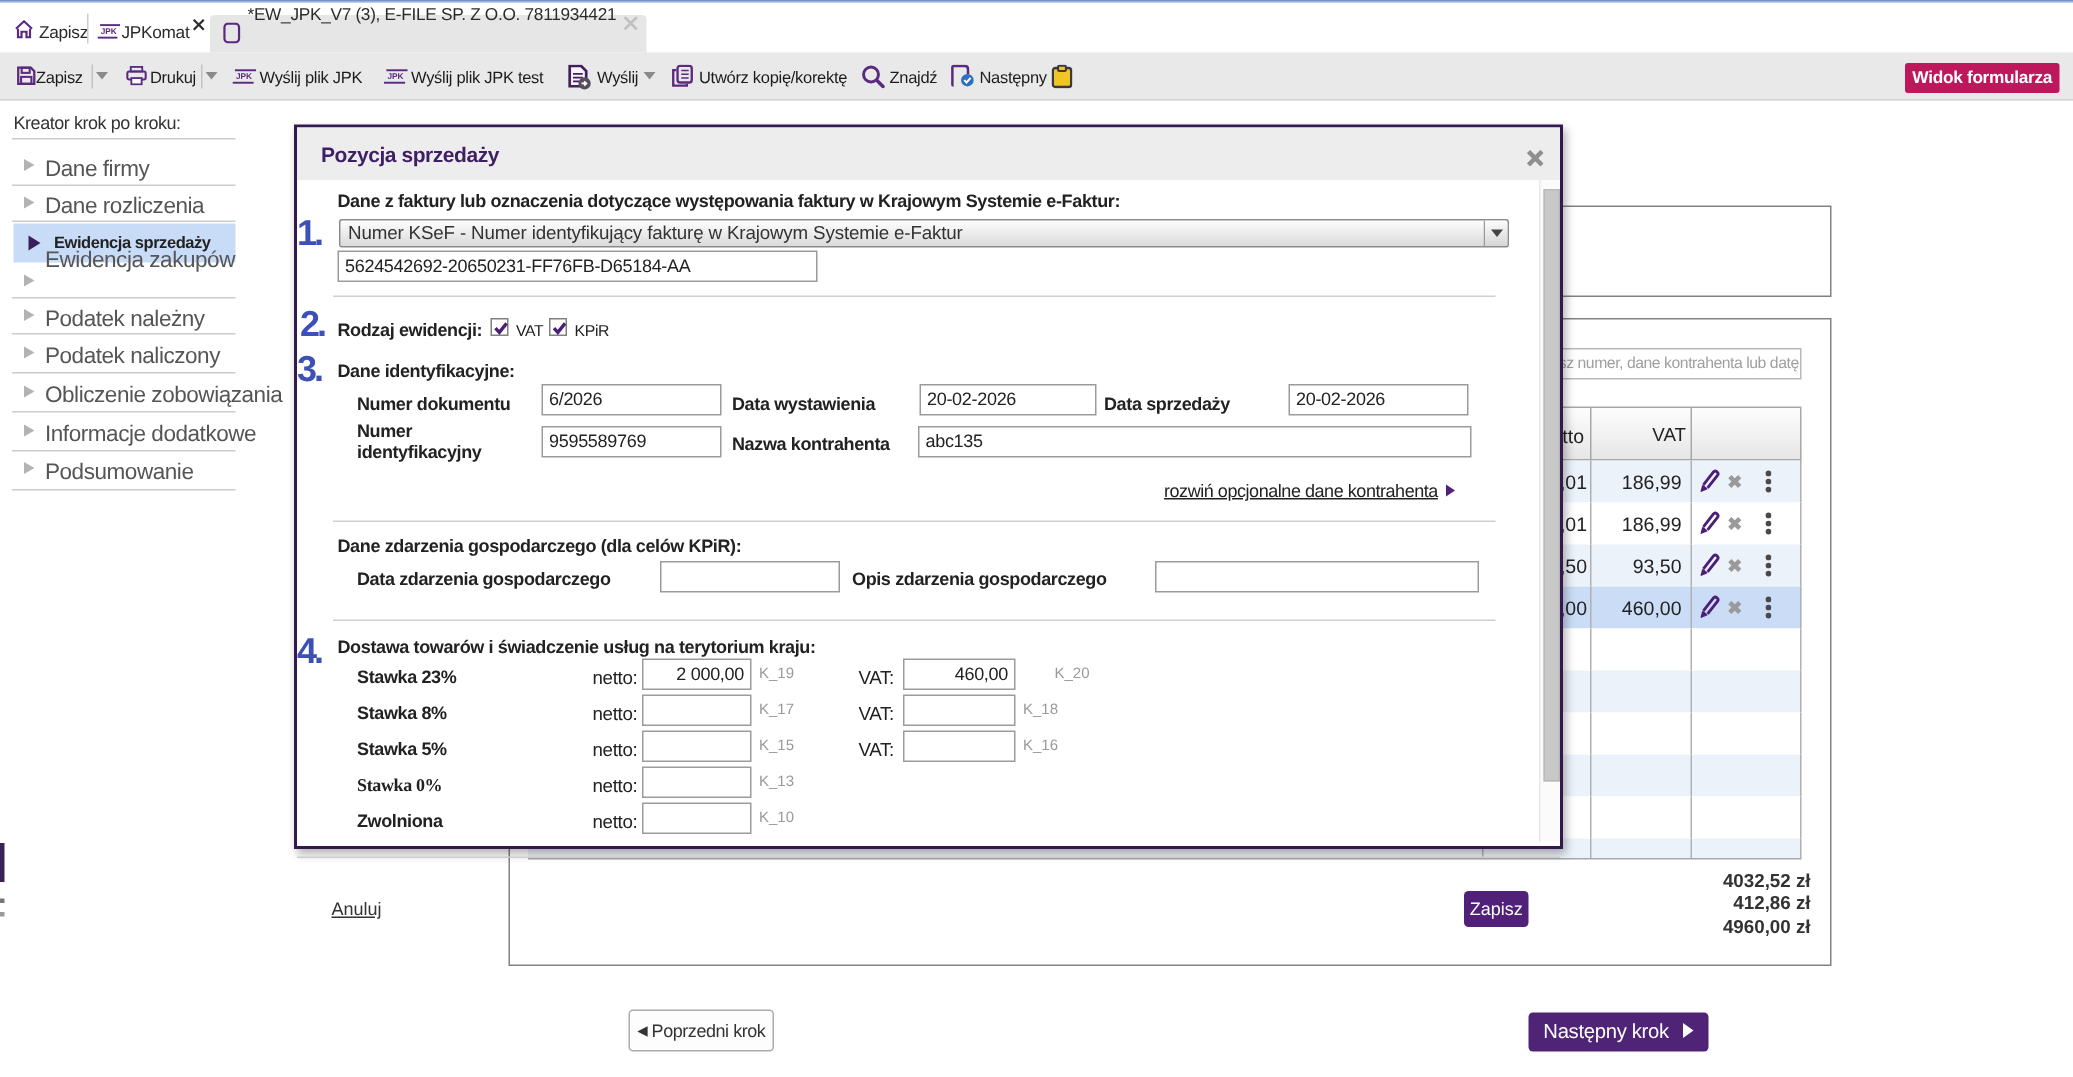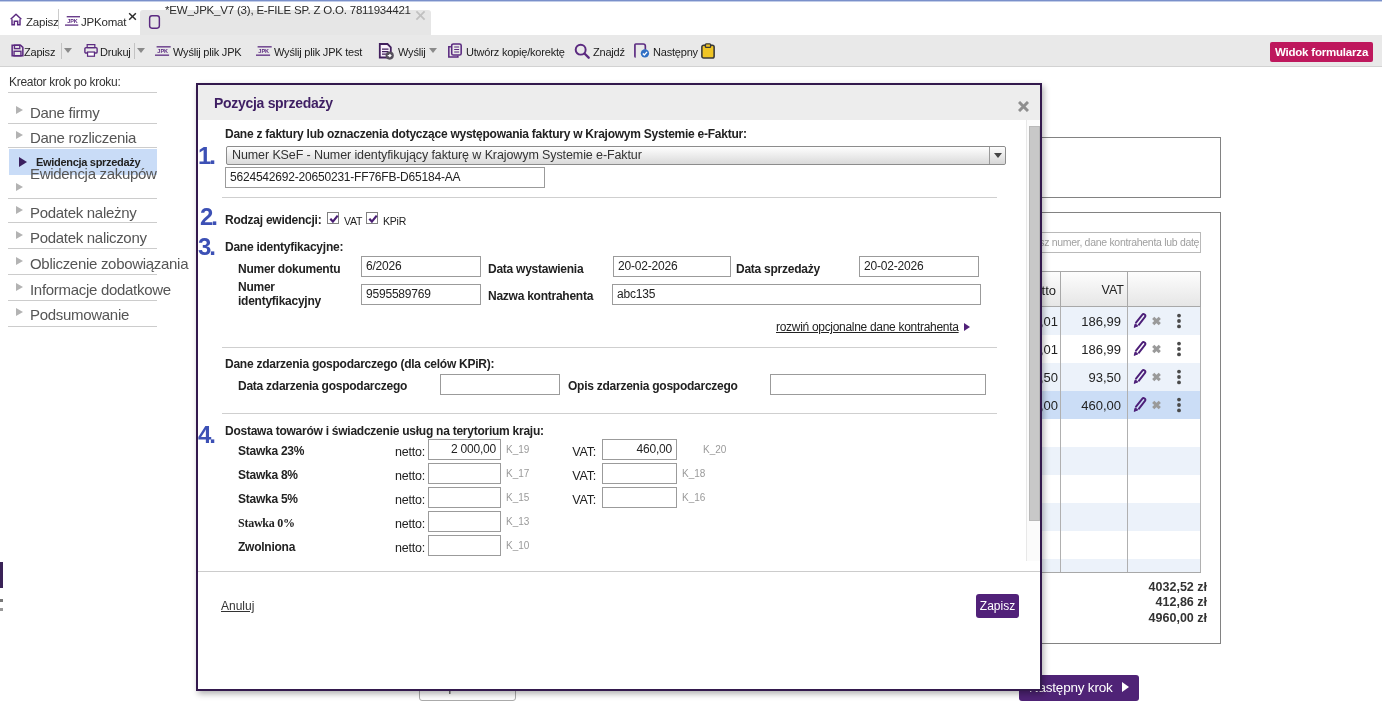--- a/index.html
+++ b/index.html
@@ -41,21 +41,21 @@
 #tbot { left:352px; top:572px; width:849px; height:1px; background:#a8a8a8; }
 .tot { position:absolute; font-size:12.5px; font-weight:bold; color:#333; width:120px; text-align:right; left:1087px; }
 
 #btn-prev { left:419px; top:673px; width:97px; height:28px; background:#fdfdfd; border:1px solid #ababab; border-radius:3px; font-size:12px; letter-spacing:-0.3px; color:#333; text-align:center; line-height:26px; white-space:nowrap; }
 #btn-next { left:1019px; top:675px; width:120px; height:26px; background:#4f2376; border-radius:3px; color:#fff; font-size:13.5px; letter-spacing:-0.2px; text-align:center; line-height:26px; white-space:nowrap; }
 
 #edge1 { left:0; top:562px; width:3px; height:26px; background:#3a2257; }
 #edge2 { left:0; top:599px; width:3px; height:3px; background:#777; }
 #edge3 { left:0; top:608px; width:3px; height:3px; background:#999; }
 
-#modal { left:196px; top:83px; width:846px; height:608px; background:#fff; border:2px solid #33194d; box-shadow:2px 3px 6px rgba(0,0,0,0.3); }
+#modal { left:196px; top:83px; width:846px; height:483px; background:#fff; border:2px solid #33194d; box-shadow:2px 3px 6px rgba(0,0,0,0.3); }
 #mhead { position:absolute; left:0; top:0; width:842px; height:35px; background:#ededed; }
 #mtitle { position:absolute; left:16px; top:10px; font-size:14px; letter-spacing:-0.3px; font-weight:bold; color:#3f1f63; }
 .num { position:absolute; font-size:24px; font-weight:bold; color:#3c50b5; letter-spacing:-2px; }
 .lbl { position:absolute; font-size:12px; letter-spacing:-0.25px; font-weight:bold; color:#222; white-space:nowrap; }
 .txt { position:absolute; font-size:12.5px; letter-spacing:-0.2px; color:#222; white-space:nowrap; }
 .inp { position:absolute; height:21px; border:1px solid #9b9b9b; background:#fff; font-size:12px; letter-spacing:-0.2px; color:#222; line-height:19px; padding:0 4px; white-space:nowrap; }
 .mline { position:absolute; left:24px; width:775px; height:1px; background:#cfcfcf; }
 .klbl { position:absolute; font-size:10px; color:#9a9a9a; }
 .numin { text-align:right; }
 .cb { position:absolute; width:12px; height:12px; border:1px solid #808080; background:#fff; }

